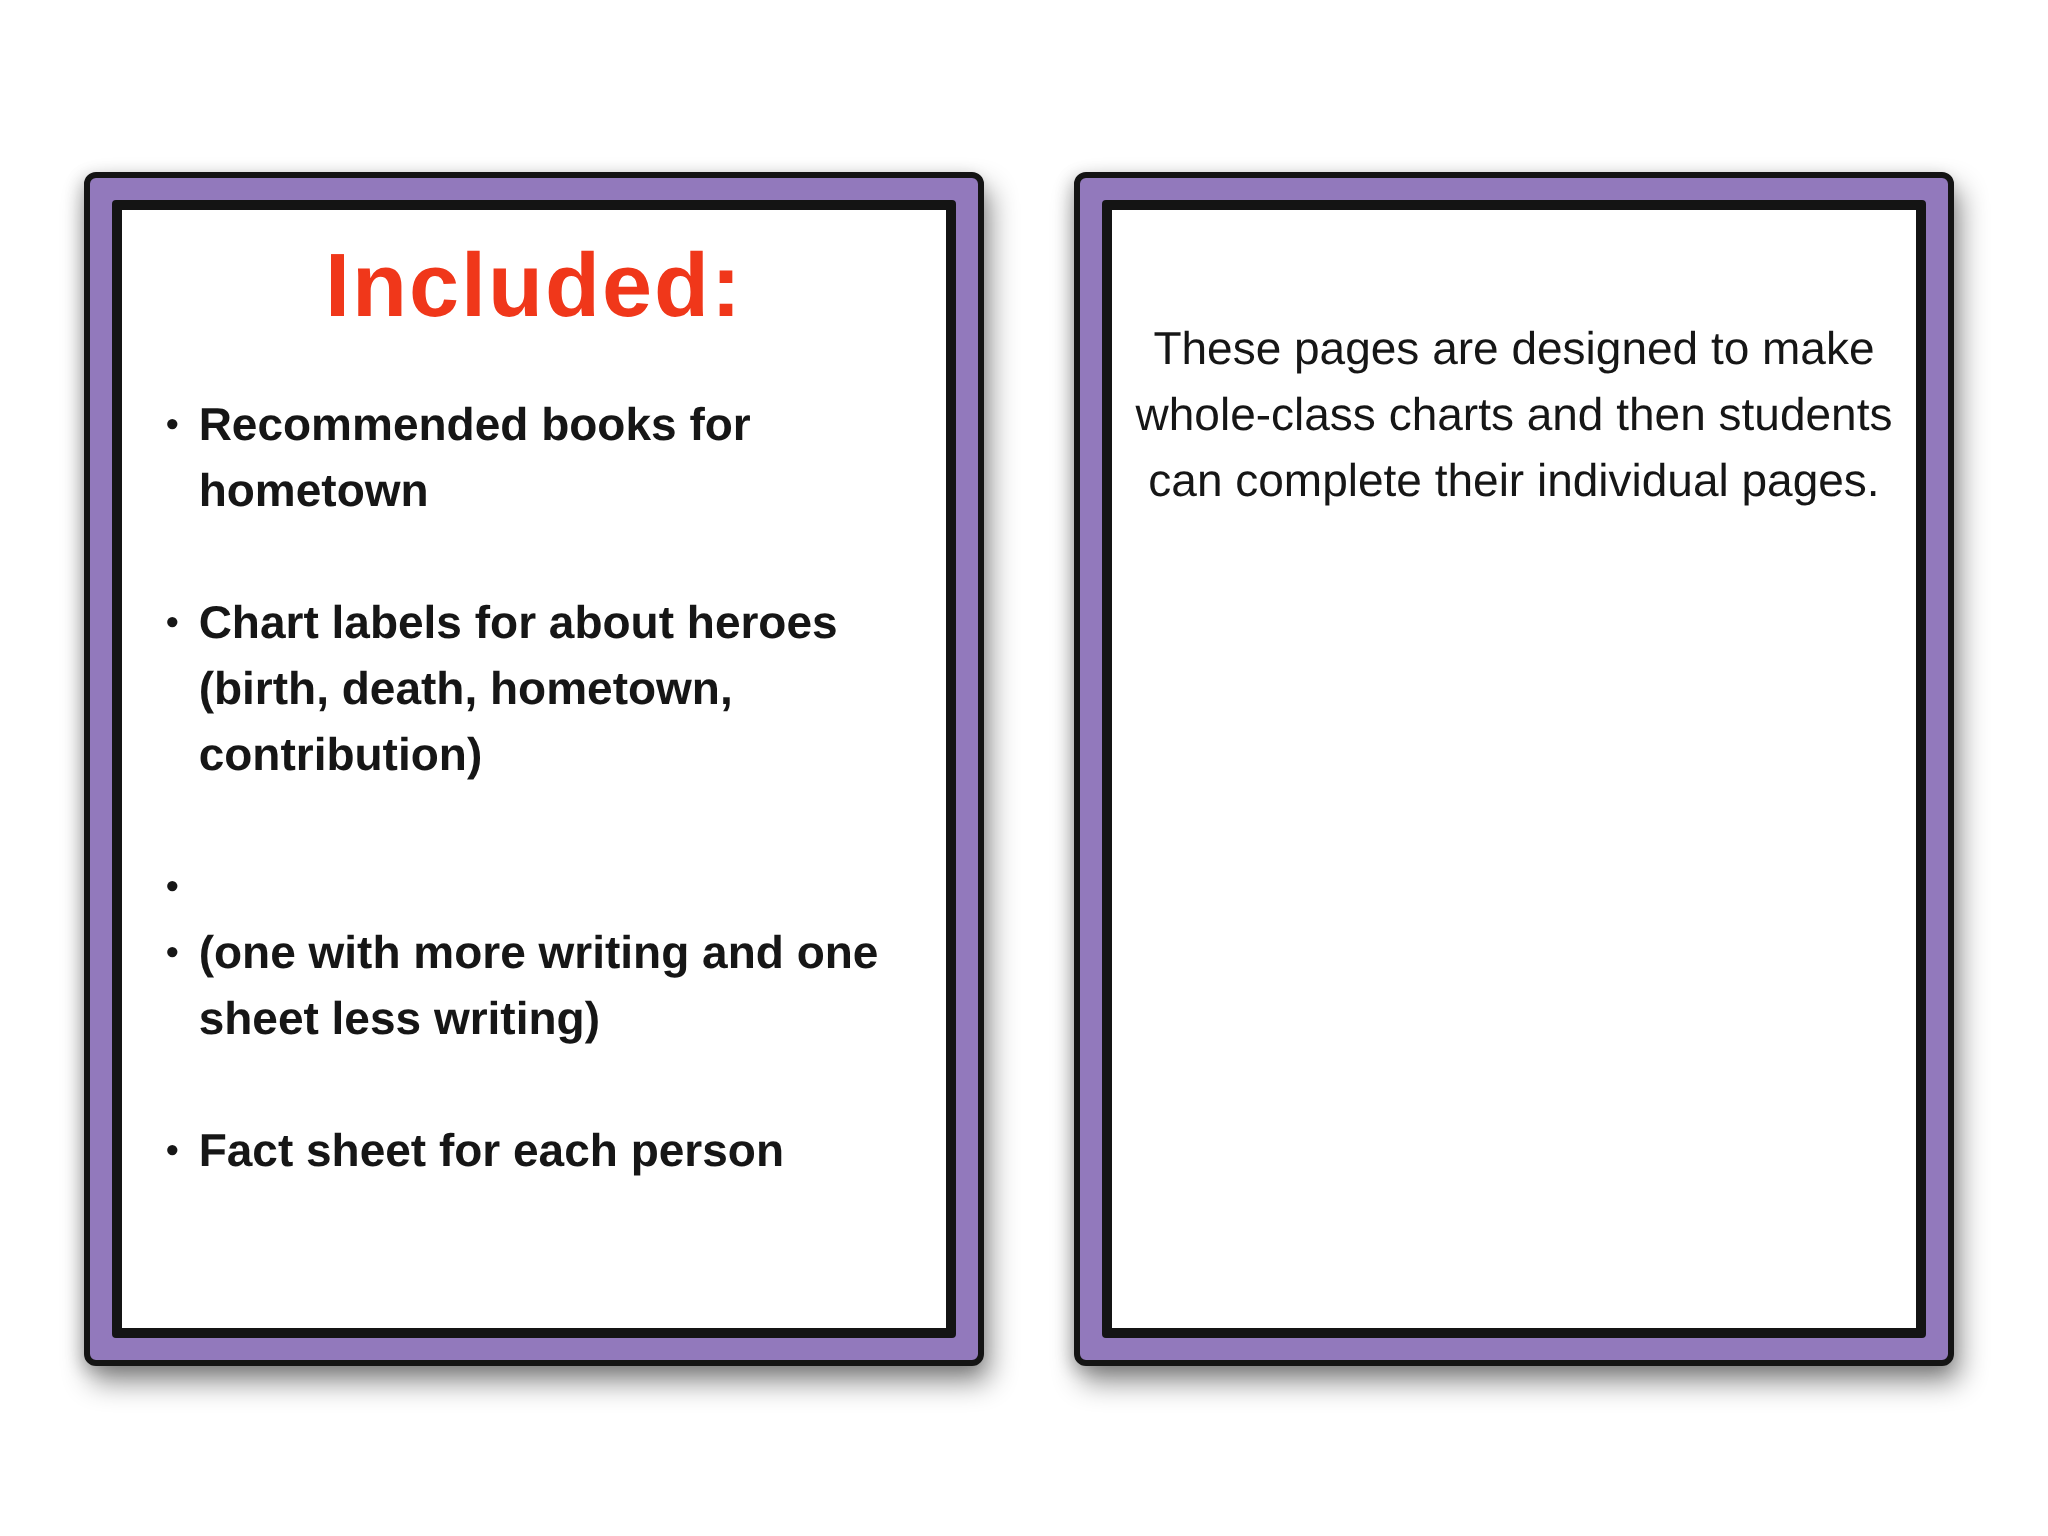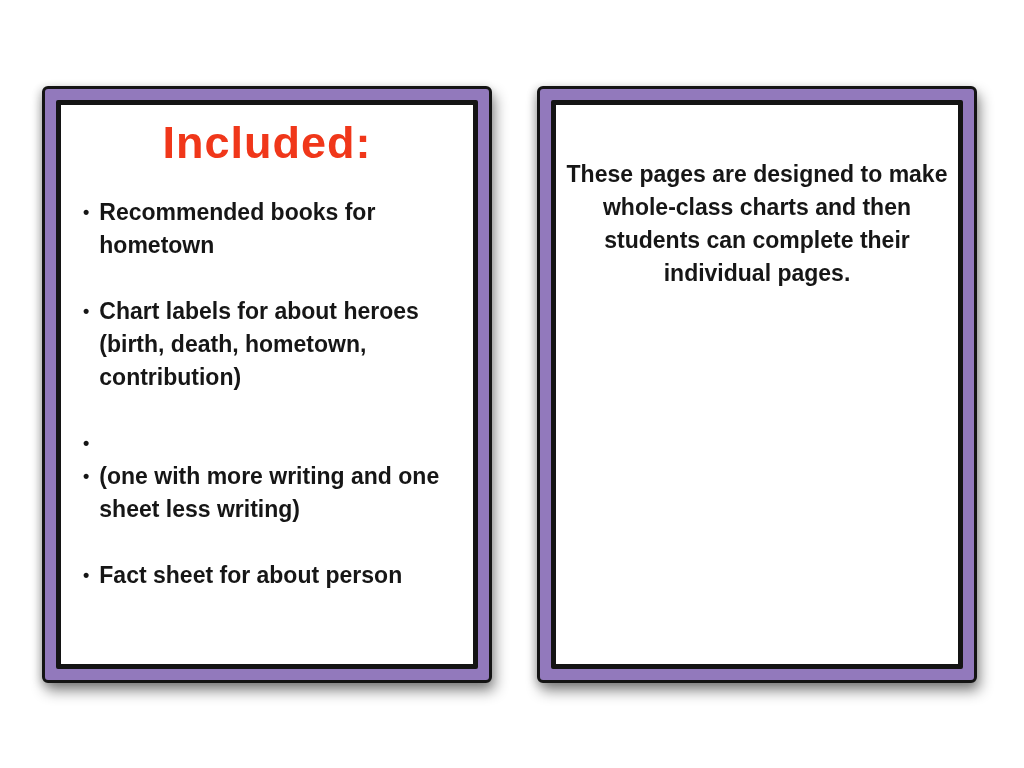--- a/index.html
+++ b/index.html
@@ -77,21 +77,21 @@
   }
   .gap-after { margin-bottom: 33px; }
   .right-inner {
     padding: 53px 5px 0 5px;
     text-align: center;
   }
   .right-inner .para {
     margin: 0 0 33px 0;
     color: var(--body-text);
     font-size: 23px;
-    font-weight: 700;
+    font-weight: 400;
     line-height: 33px;
   }
 </style>
 </head>
 <body>
 
 <div class="stage">
 
   <section class="card card-left">
     <div class="card-inner">
@@ -107,21 +107,21 @@
         </li>
         <li class="bullet-item">
           <span class="bullet">•</span>
         </li>
         <li class="bullet-item gap-after">
           <span class="bullet">•</span>
           <span class="bullet-text">(one with more writing and one sheet less writing)</span>
         </li>
         <li class="bullet-item">
           <span class="bullet">•</span>
-          <span class="bullet-text">Fact sheet for about person</span>
+          <span class="bullet-text">Fact sheet for each person</span>
         </li>
       </ul>
     </div>
   </section>
 
   <section class="card card-right">
     <div class="card-inner right-inner">
       <p class="para">These pages are designed to make whole-class charts and then students can complete their individual pages.</p>
     </div>
   </section>

